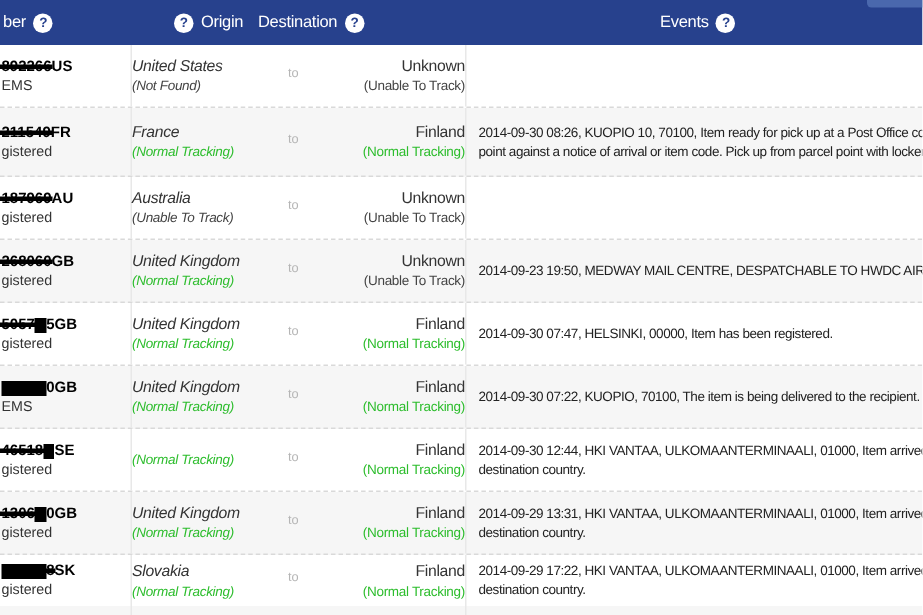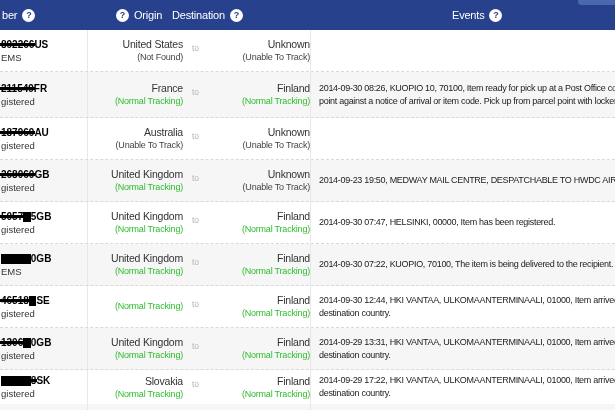--- a/index.html
+++ b/index.html
@@ -8,32 +8,32 @@
     font-family:"Liberation Sans","DejaVu Sans",sans-serif;color:#333;background:#fff;
   }
   .ttable{position:absolute;left:0;top:0;width:680px;}
   
   .thead{position:relative;height:30px;background:var(--header-bg,#27418d);}
   .hlabel{position:absolute;top:0;height:30px;display:flex;align-items:center;gap:5px;
     color:#fff;font-size:11px;letter-spacing:-0.2px;white-space:nowrap;}
   .h-num{left:2px;}
   .h-origin{left:116px;}
   .h-dest{left:172px;}
-  .h-events{left:452px;align-items:center;}
+  .h-events{left:440px;align-items:center;}
   .help{display:inline-block;width:13px;height:13px;border-radius:50%;background:#fff;
     color:var(--header-bg,#27418d);font-size:9px;font-weight:bold;line-height:13px;text-align:center;}
   .nub{position:absolute;left:578px;top:0;width:46px;height:5px;background:#4a68ad;border-radius:0 0 3px 3px;}
   
   .row{display:flex;box-sizing:border-box;min-height:42px;border-bottom:1px dashed #d9d9d9;background:#fff;}
   #rows .row:nth-child(2){min-height:46px;}
   #rows .row:nth-child(9){min-height:34px;border-bottom:none;}
   #rows .row:nth-child(even){background:#f6f6f6;}
   .cell{box-sizing:border-box;display:flex;flex-direction:column;justify-content:center;}
   .c-num{width:88px;border-right:1px solid #e8e8e8;padding:3px 18px 3px 1px;}
-  .c-origin{width:97px;text-align:right;padding-right:2px;}
+  .c-origin{width:97px;padding-right:2px;font-style:italic;}
   .c-to{width:21px;align-items:center;color:#b5b5b5;font-size:8.5px;transform:translateY(-3px);}
   .c-dest{width:104px;text-align:left;padding-left:7px;align-items:flex-end;}
   .c-events{flex:1;border-left:1px solid #e8e8e8;padding:4px 0 4px 8px;}
   .numline{font-size:10px;font-weight:bold;color:#000;white-space:nowrap;line-height:13px;}
   .seg-strike{position:relative;display:inline-block;}
   .seg-strike::after{content:"";position:absolute;left:-1px;right:-1px;top:42%;height:3px;background:#000;}
   .seg-block{background:#000;color:#000;display:inline-block;line-height:10px;padding:0 1px;}
   .service{font-size:9.5px;color:#333;line-height:13px;}
   .country{font-size:10.5px;letter-spacing:-0.2px;line-height:14px;color:#333;}
   .status{font-size:9px;letter-spacing:-0.2px;line-height:13px;color:#444;}

